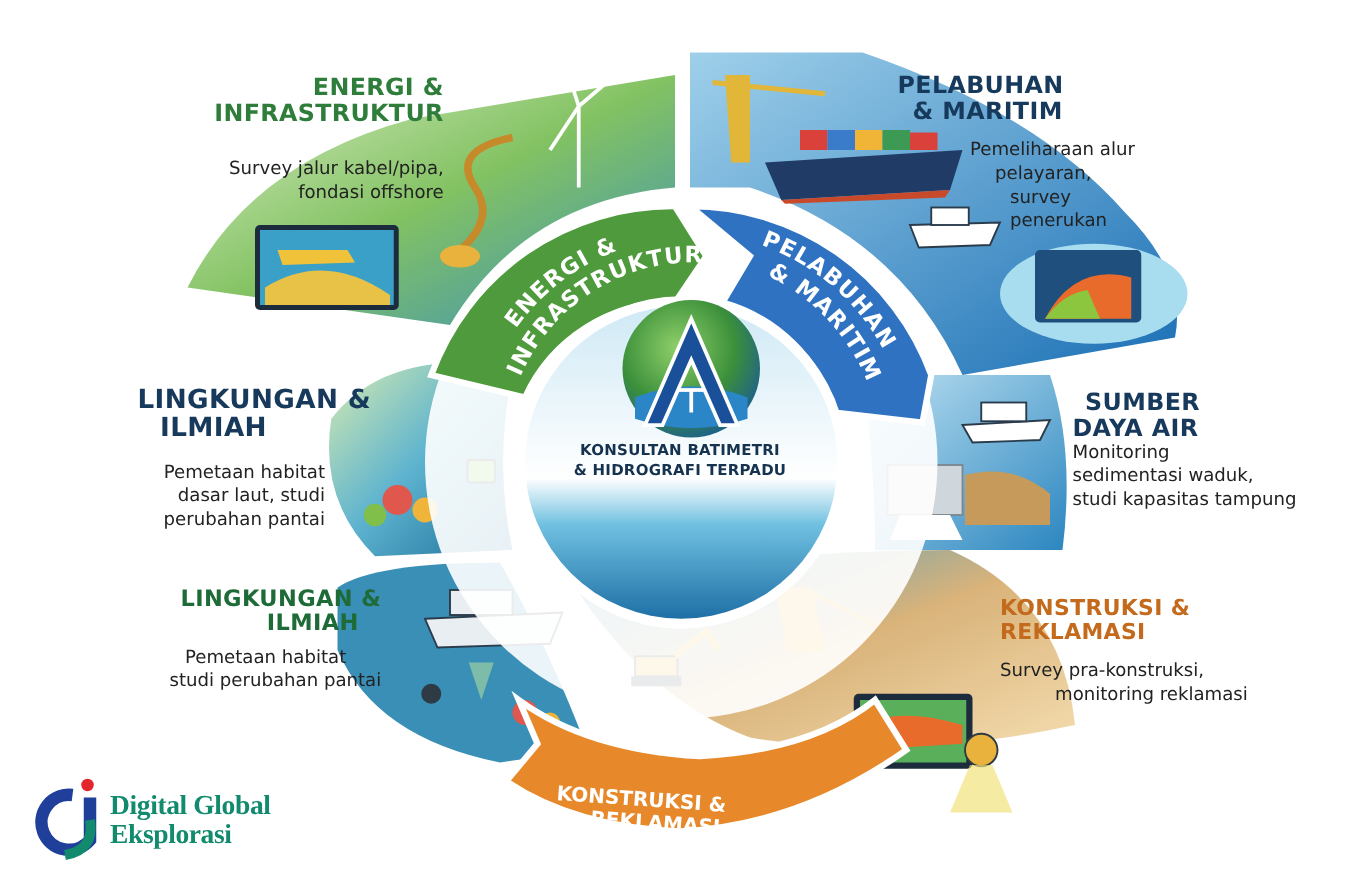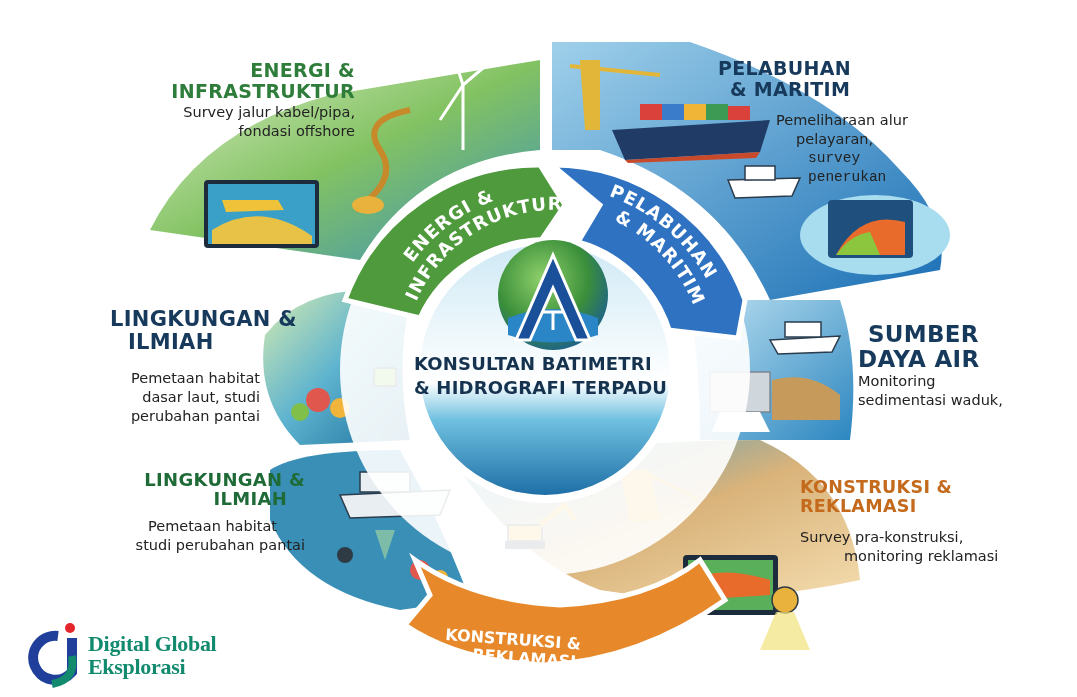--- a/index.html
+++ b/index.html
@@ -7,21 +7,21 @@
   #stage{position:absolute;left:0;top:0;width:1077px;height:697px;}
   svg#ring{position:absolute;left:0;top:0;}
   .label{position:absolute;}
   .ttl{font-weight:bold;line-height:1.08;letter-spacing:0.3px;}
   .desc{font-family:"DejaVu Sans",sans-serif;color:#222;font-size:14.5px;line-height:1.3;}
   .green{color:#2f7d3a;}
   .navy{color:#16395c;}
   .orange{color:#c46a1c;}
   .dkgreen{color:#1f6b38;}
   .right{text-align:right;}
-  .center-title{position:absolute;left:414px;top:352px;width:260px;text-align:left;font-weight:bold;color:#15324f;font-size:18px;line-height:1.35;letter-spacing:0.2px;}
+  .center-title{position:absolute;left:414px;top:352px;width:260px;text-align:center;font-weight:bold;color:#15324f;font-size:12px;line-height:1.35;letter-spacing:0.2px;}
   .logo-text{position:absolute;left:88px;top:632px;font-family:Liberation Serif, serif;font-weight:bold;color:#128a6e;font-size:22px;line-height:1.05;letter-spacing:-0.3px;}
 </style>
 </head>
 <body>
 
 <div id="stage">
 
 <svg id="ring" width="1077" height="697" viewBox="0 0 1077 697">
   <defs>
     <linearGradient id="sea" x1="0" y1="0" x2="0" y2="1">
@@ -204,58 +204,59 @@
 <div class="center-title">
   <div>KONSULTAN BATIMETRI</div>
   <div>&amp; HIDROGRAFI TERPADU</div>
 </div>
 
 <div class="label right" style="left:170px;top:60px;width:185px;">
   <div class="ttl green" style="font-size:19px;">
     <div>ENERGI &amp;</div>
     <div>INFRASTRUKTUR</div>
   </div>
-  <div class="desc" style="margin-top:2px;">
+  <div class="desc" style="margin-top:25px;">
     <div>Survey jalur kabel/pipa,</div>
     <div>fondasi offshore</div>
   </div>
 </div>
 
 <div class="label" style="left:718px;top:58px;width:220px;">
   <div class="ttl navy" style="font-size:19px;">
     <div>PELABUHAN</div>
     <div style="padding-left:12px;">&amp; MARITIM</div>
   </div>
   <div class="desc" style="margin-top:12px;padding-left:58px;">
     <div>Pemeliharaan alur</div>
     <div style="padding-left:20px;">pelayaran,</div>
-    <div style="padding-left:32px;font-family:Liberation Mono, monospace;">survey penerukan</div>
+    <div style="padding-left:32px;">survey penerukan</div>
   </div>
 </div>
 
 <div class="label" style="left:110px;top:308px;width:200px;">
   <div class="ttl navy" style="font-size:21px;">
     <div>LINGKUNGAN &amp;</div>
     <div style="padding-left:18px;">ILMIAH</div>
   </div>
   <div class="desc right" style="margin-top:16px;width:150px;">
     <div>Pemetaan habitat</div>
     <div>dasar laut, studi</div>
     <div>perubahan pantai</div>
   </div>
 </div>
 
 <div class="label" style="left:858px;top:312px;width:210px;">
-  <div class="ttl navy" style="font-size:23px;margin-top:10px;">
+  <div class="ttl navy" style="font-size:19px;">
     <div style="padding-left:10px;">SUMBER</div>
     <div>DAYA AIR</div>
   </div>
   <div class="desc" style="">
     <div>Monitoring</div>
     <div>sedimentasi waduk,</div>
+    <div>studi kapasitas tampung</div>
   </div>
 </div>
 
 <div class="label right" style="left:100px;top:470px;width:205px;">
   <div class="ttl dkgreen" style="font-size:18px;">
     <div>LINGKUNGAN &amp;</div>
     <div style="padding-right:18px;">ILMIAH</div>
   </div>
   <div class="desc" style="margin-top:8px;">
     <div style="padding-right:28px;">Pemetaan habitat</div>

